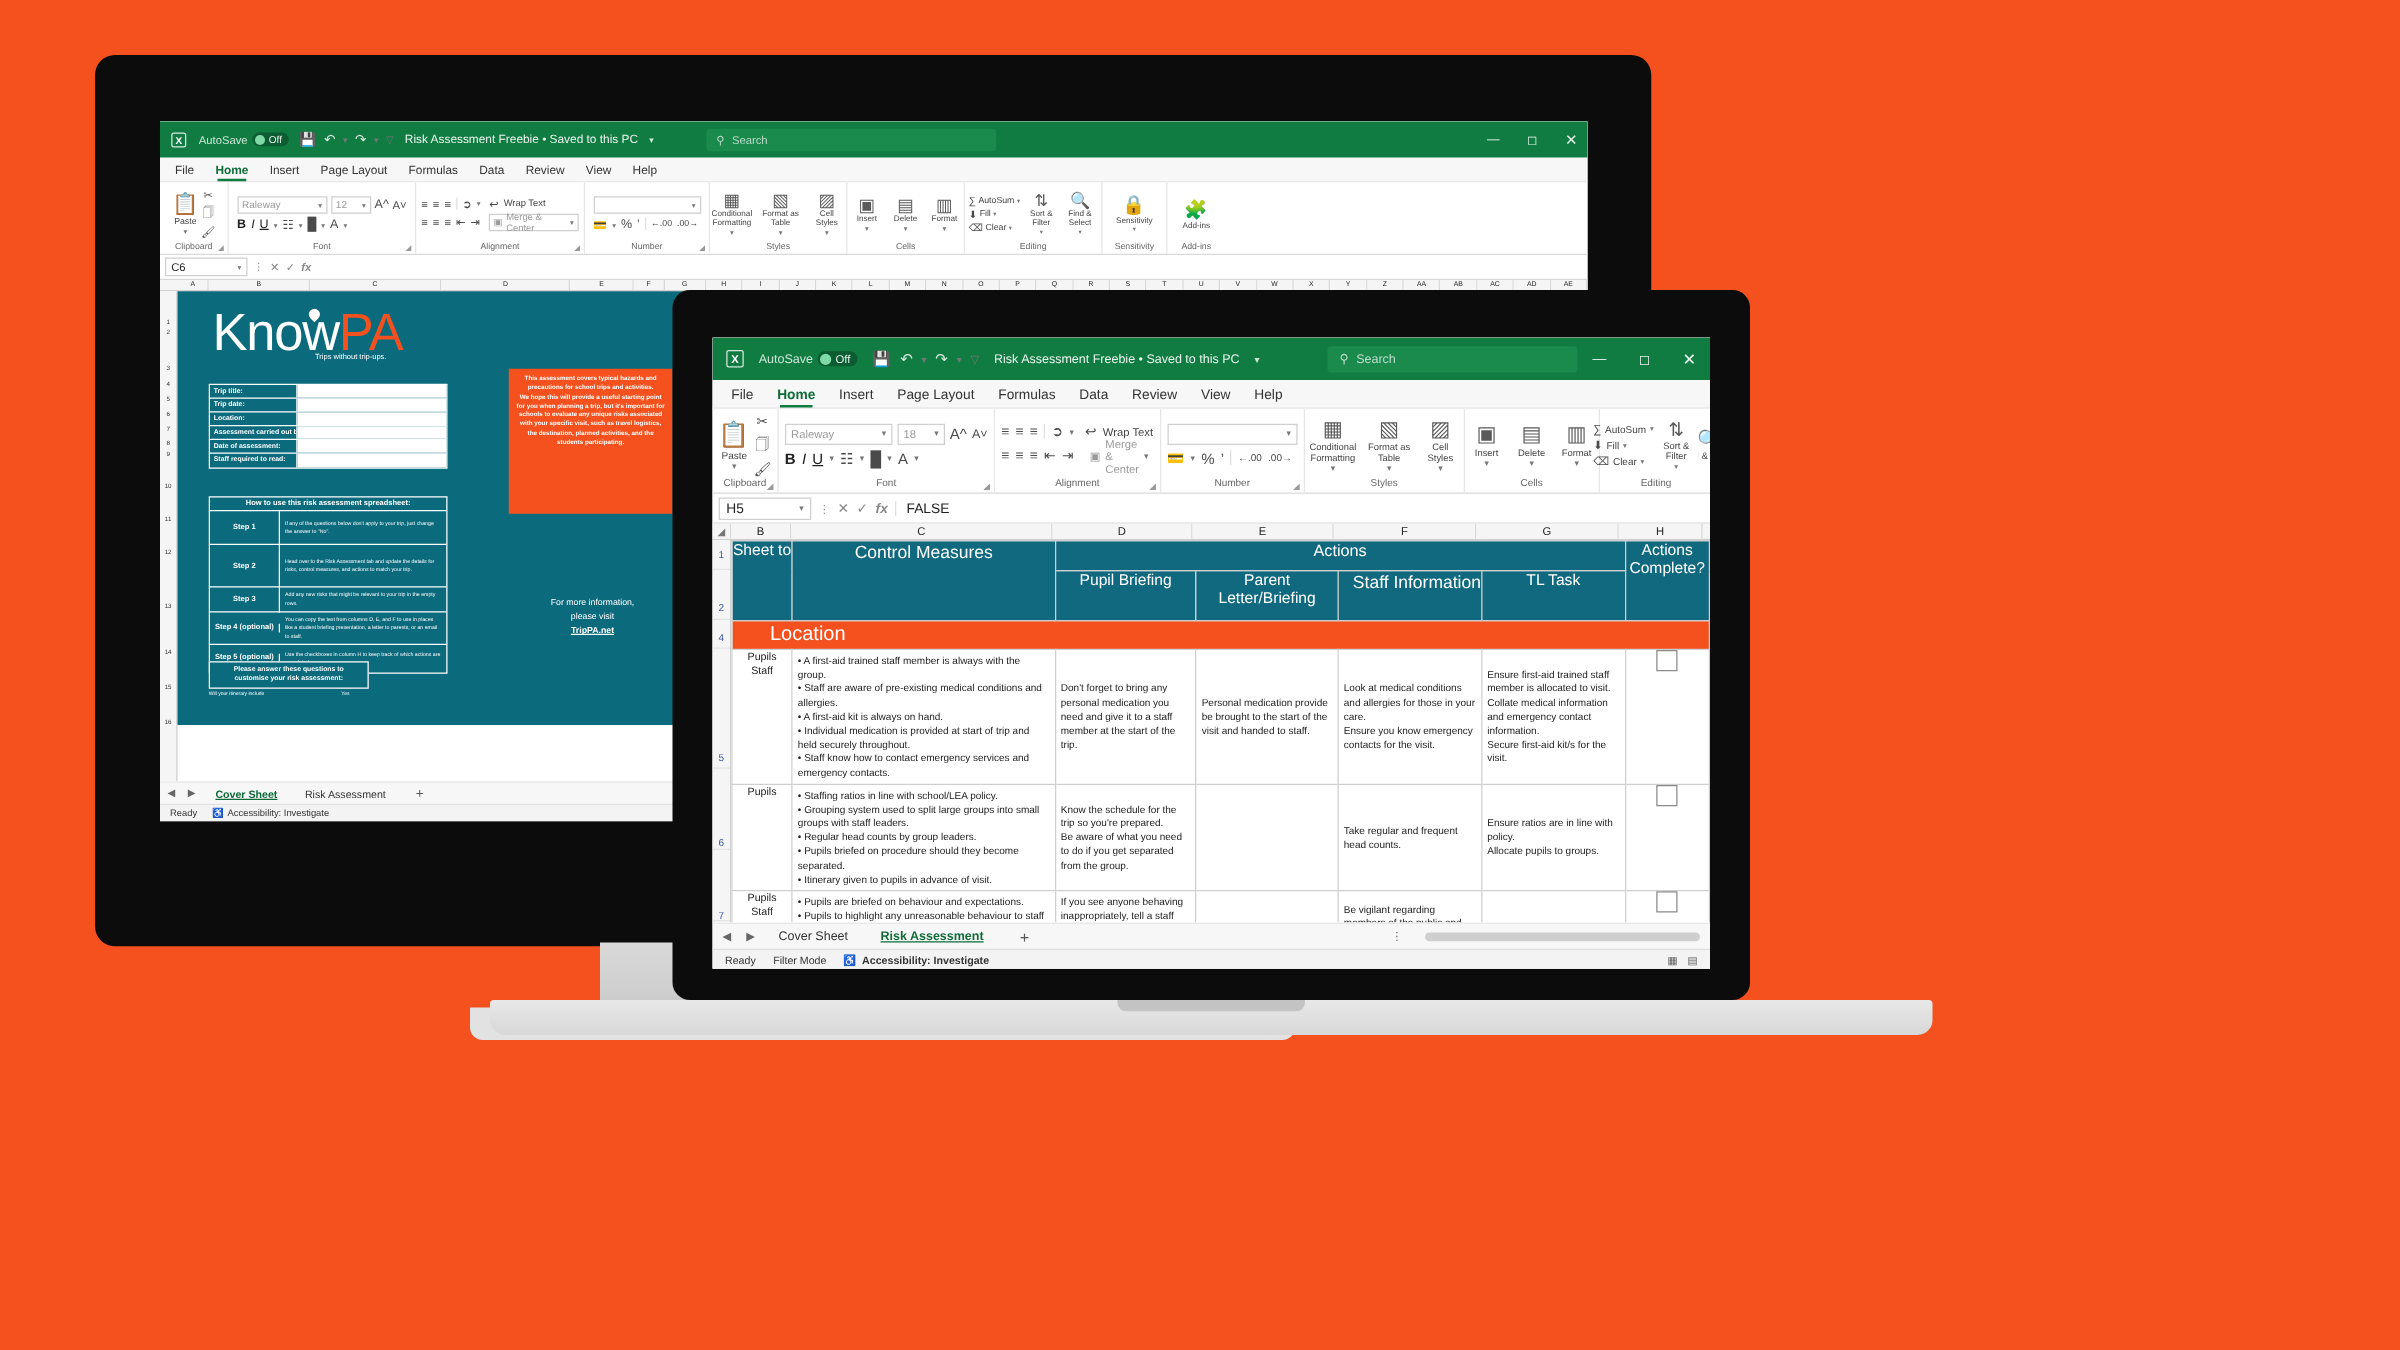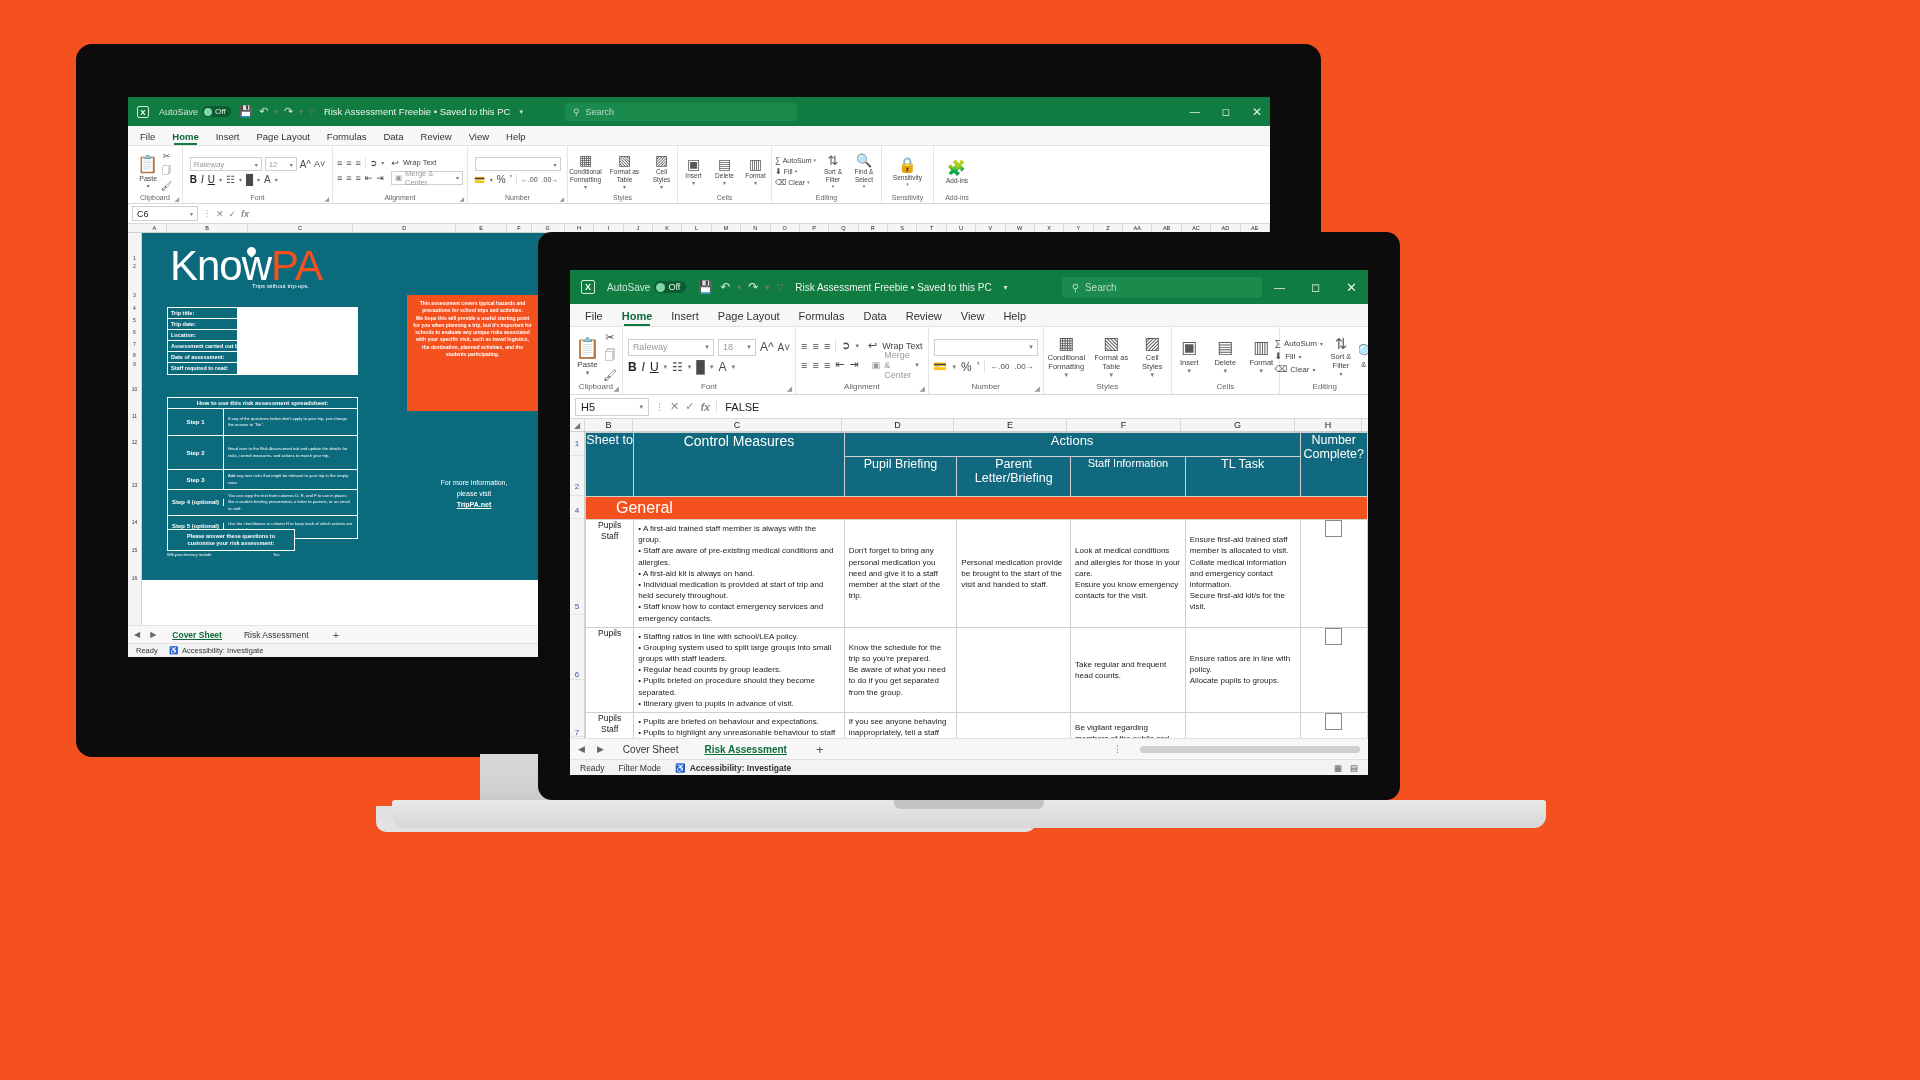--- a/index.html
+++ b/index.html
@@ -870,30 +870,30 @@
               <col style="width:113px">
                   <col style="width:114px">
                   <col style="width:114px">
                   <col style="width:67px">
             </colgroup>
             <tbody>
               <tr>
                 <td class="th-teal" rowspan="2" style="font-size:12.5px;">Sheet to</td>
                 <td class="th-teal" rowspan="2" style="font-size:14px;">Control Measures</td>
                 <td class="th-teal" colspan="4" style="height:24px;font-size:13px;">Actions</td>
-                <td class="th-teal" rowspan="2" style="font-size:12.5px;">Number Complete?</td>
+                <td class="th-teal" rowspan="2" style="font-size:12.5px;">Actions Complete?</td>
               </tr>
               <tr>
                 <td class="th-teal" style="height:40px;font-size:12.5px;">Pupil Briefing</td>
                 <td class="th-teal" style="font-size:12.5px;">Parent Letter/Briefing</td>
-                <td class="th-teal" style="font-size:11px;">Staff Information</td>
+                <td class="th-teal" style="font-size:14px;text-align:right;">Staff Information</td>
                 <td class="th-teal" style="font-size:12.5px;">TL Task</td>
               </tr>
               <tr>
-                <td class="th-orange" colspan="7" style="height:23px;font-size:16px;padding-left:30px;vertical-align:middle;">General</td>
+                <td class="th-orange" colspan="7" style="height:23px;font-size:16px;padding-left:30px;vertical-align:middle;">Location</td>
               </tr>
 
               <tr>
                 <td class="cell-risk" style="height:96px;font-size:8.5px;white-space:pre-line;line-height:1.35;">Pupils
 Staff</td>
                 <td class="cell-txt" style="font-size:8px;white-space:pre-line;line-height:1.4;padding:3px 4px;">• A first-aid trained staff member is always with the group.
 • Staff are aware of pre-existing medical conditions and allergies.
 • A first-aid kit is always on hand.
 • Individual medication is provided at start of trip and held securely throughout.
 • Staff know how to contact emergency services and emergency contacts.</td>

